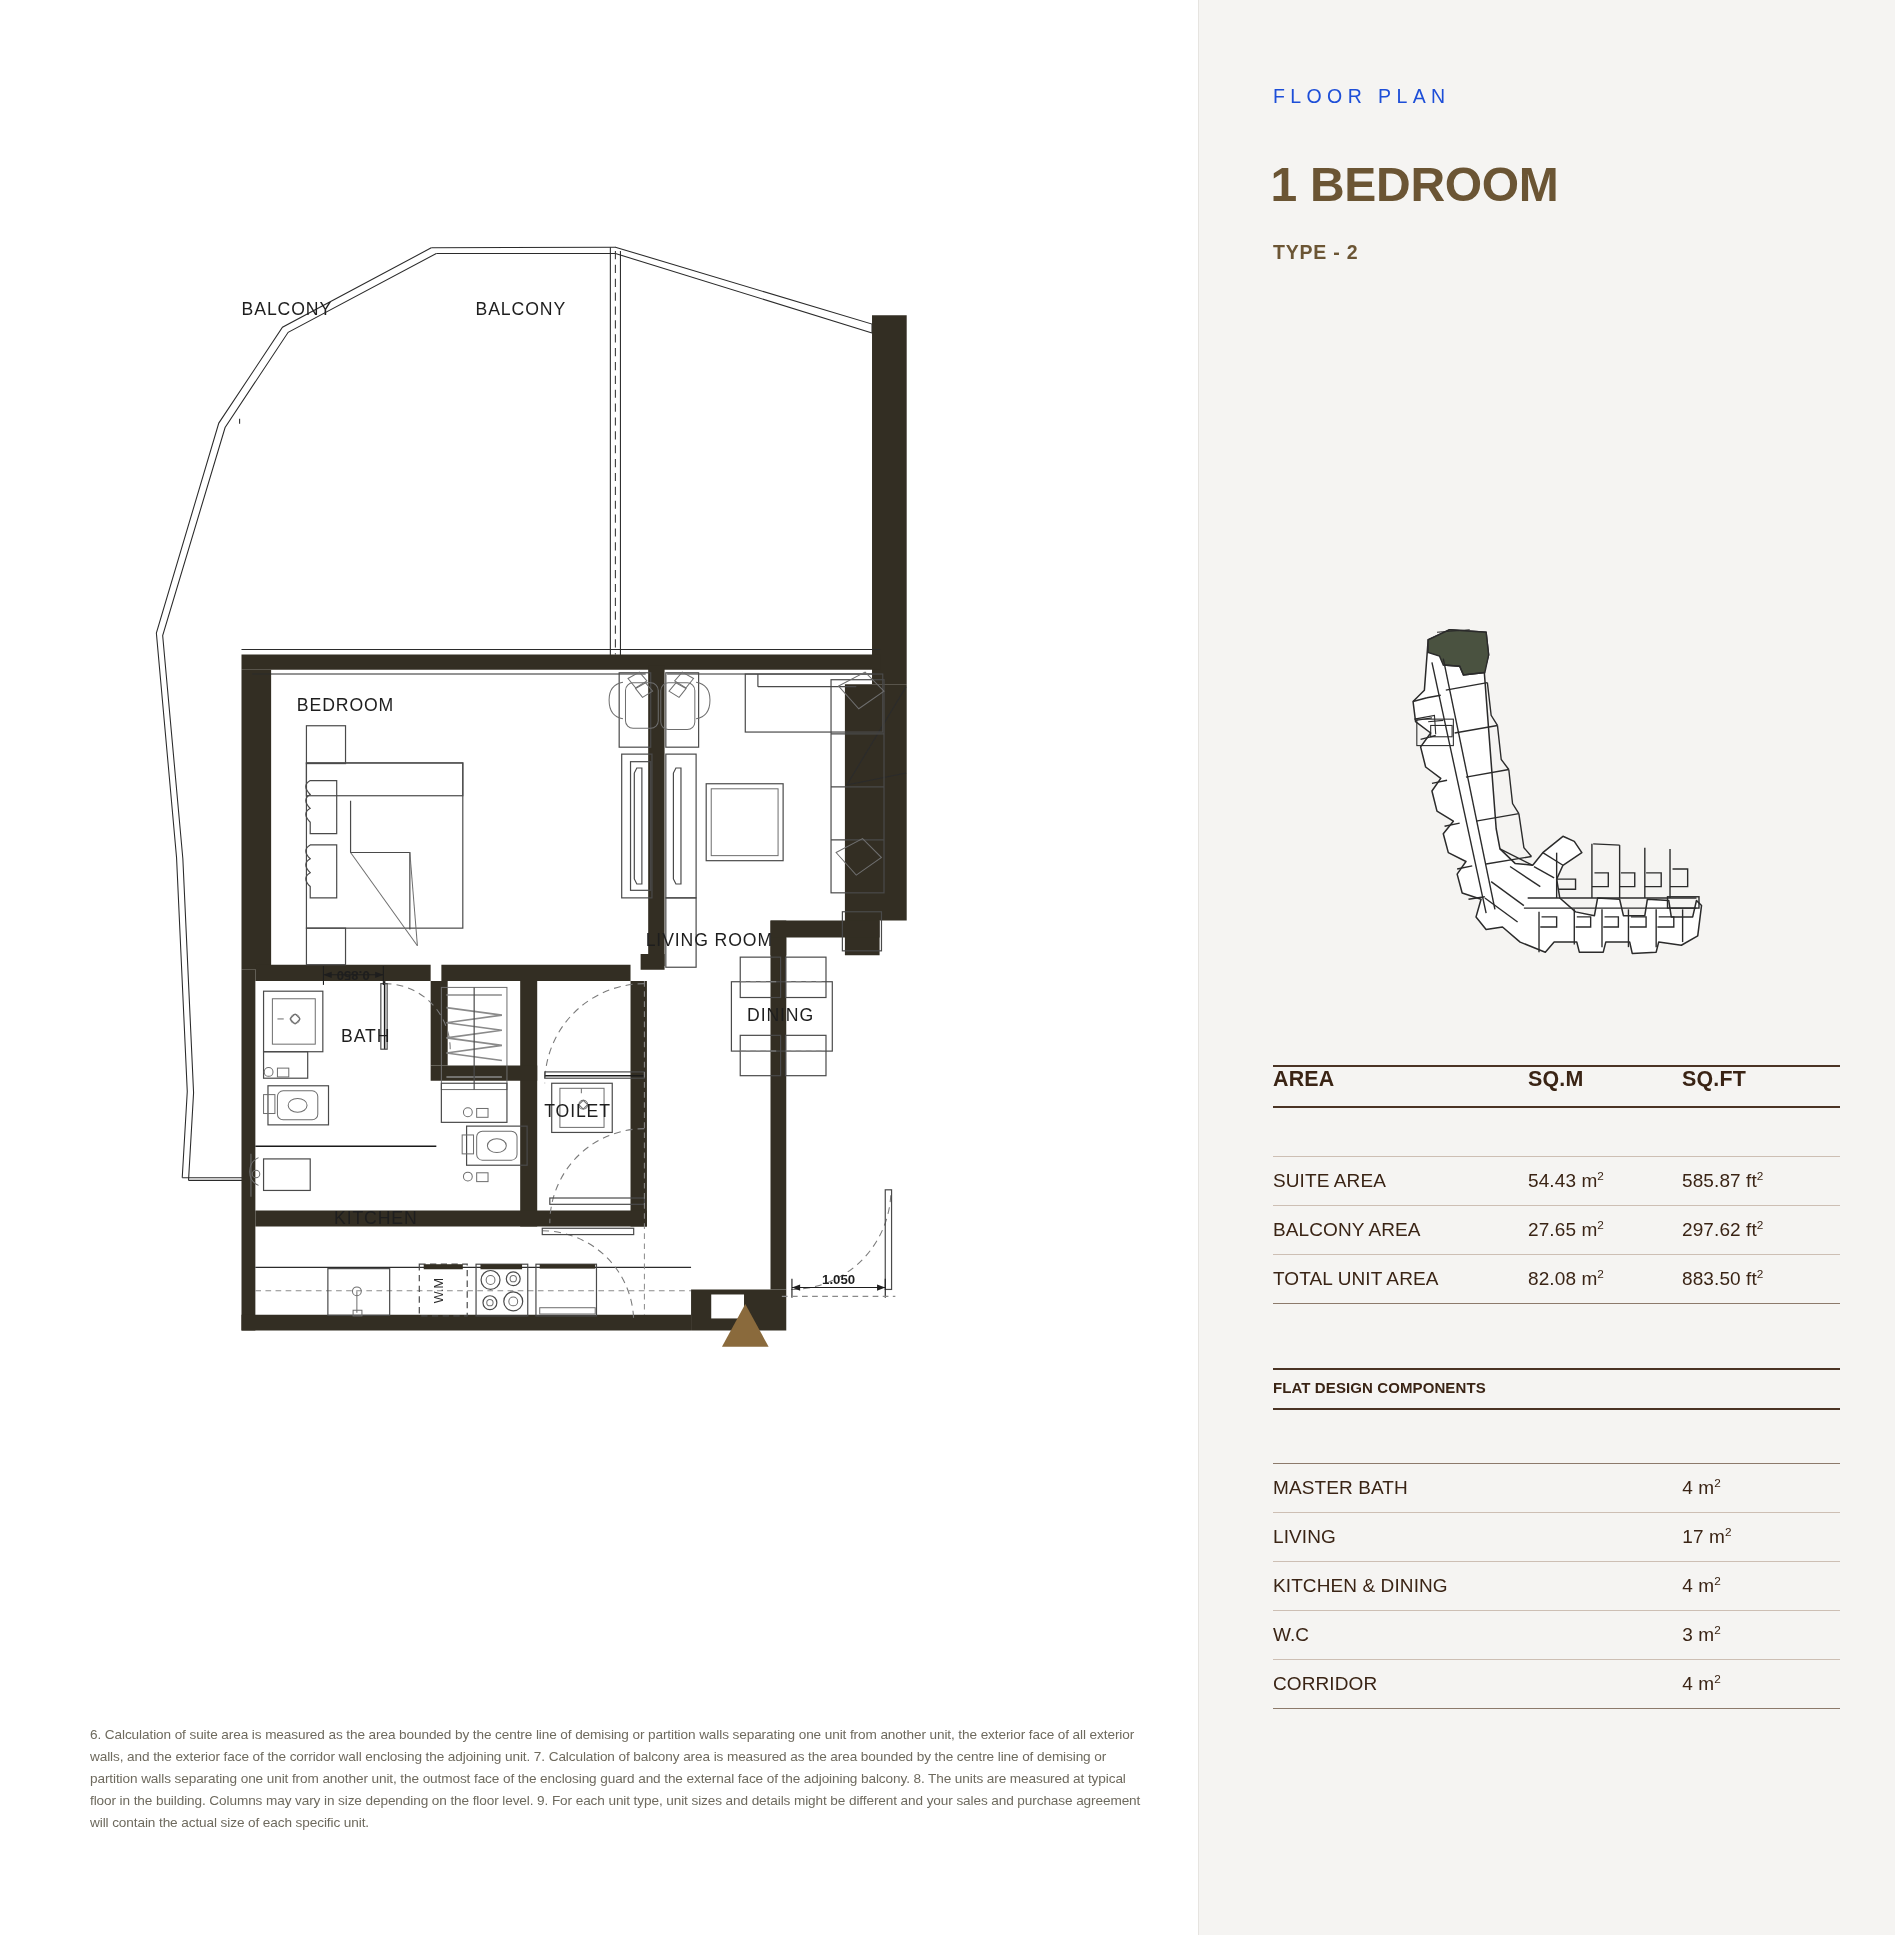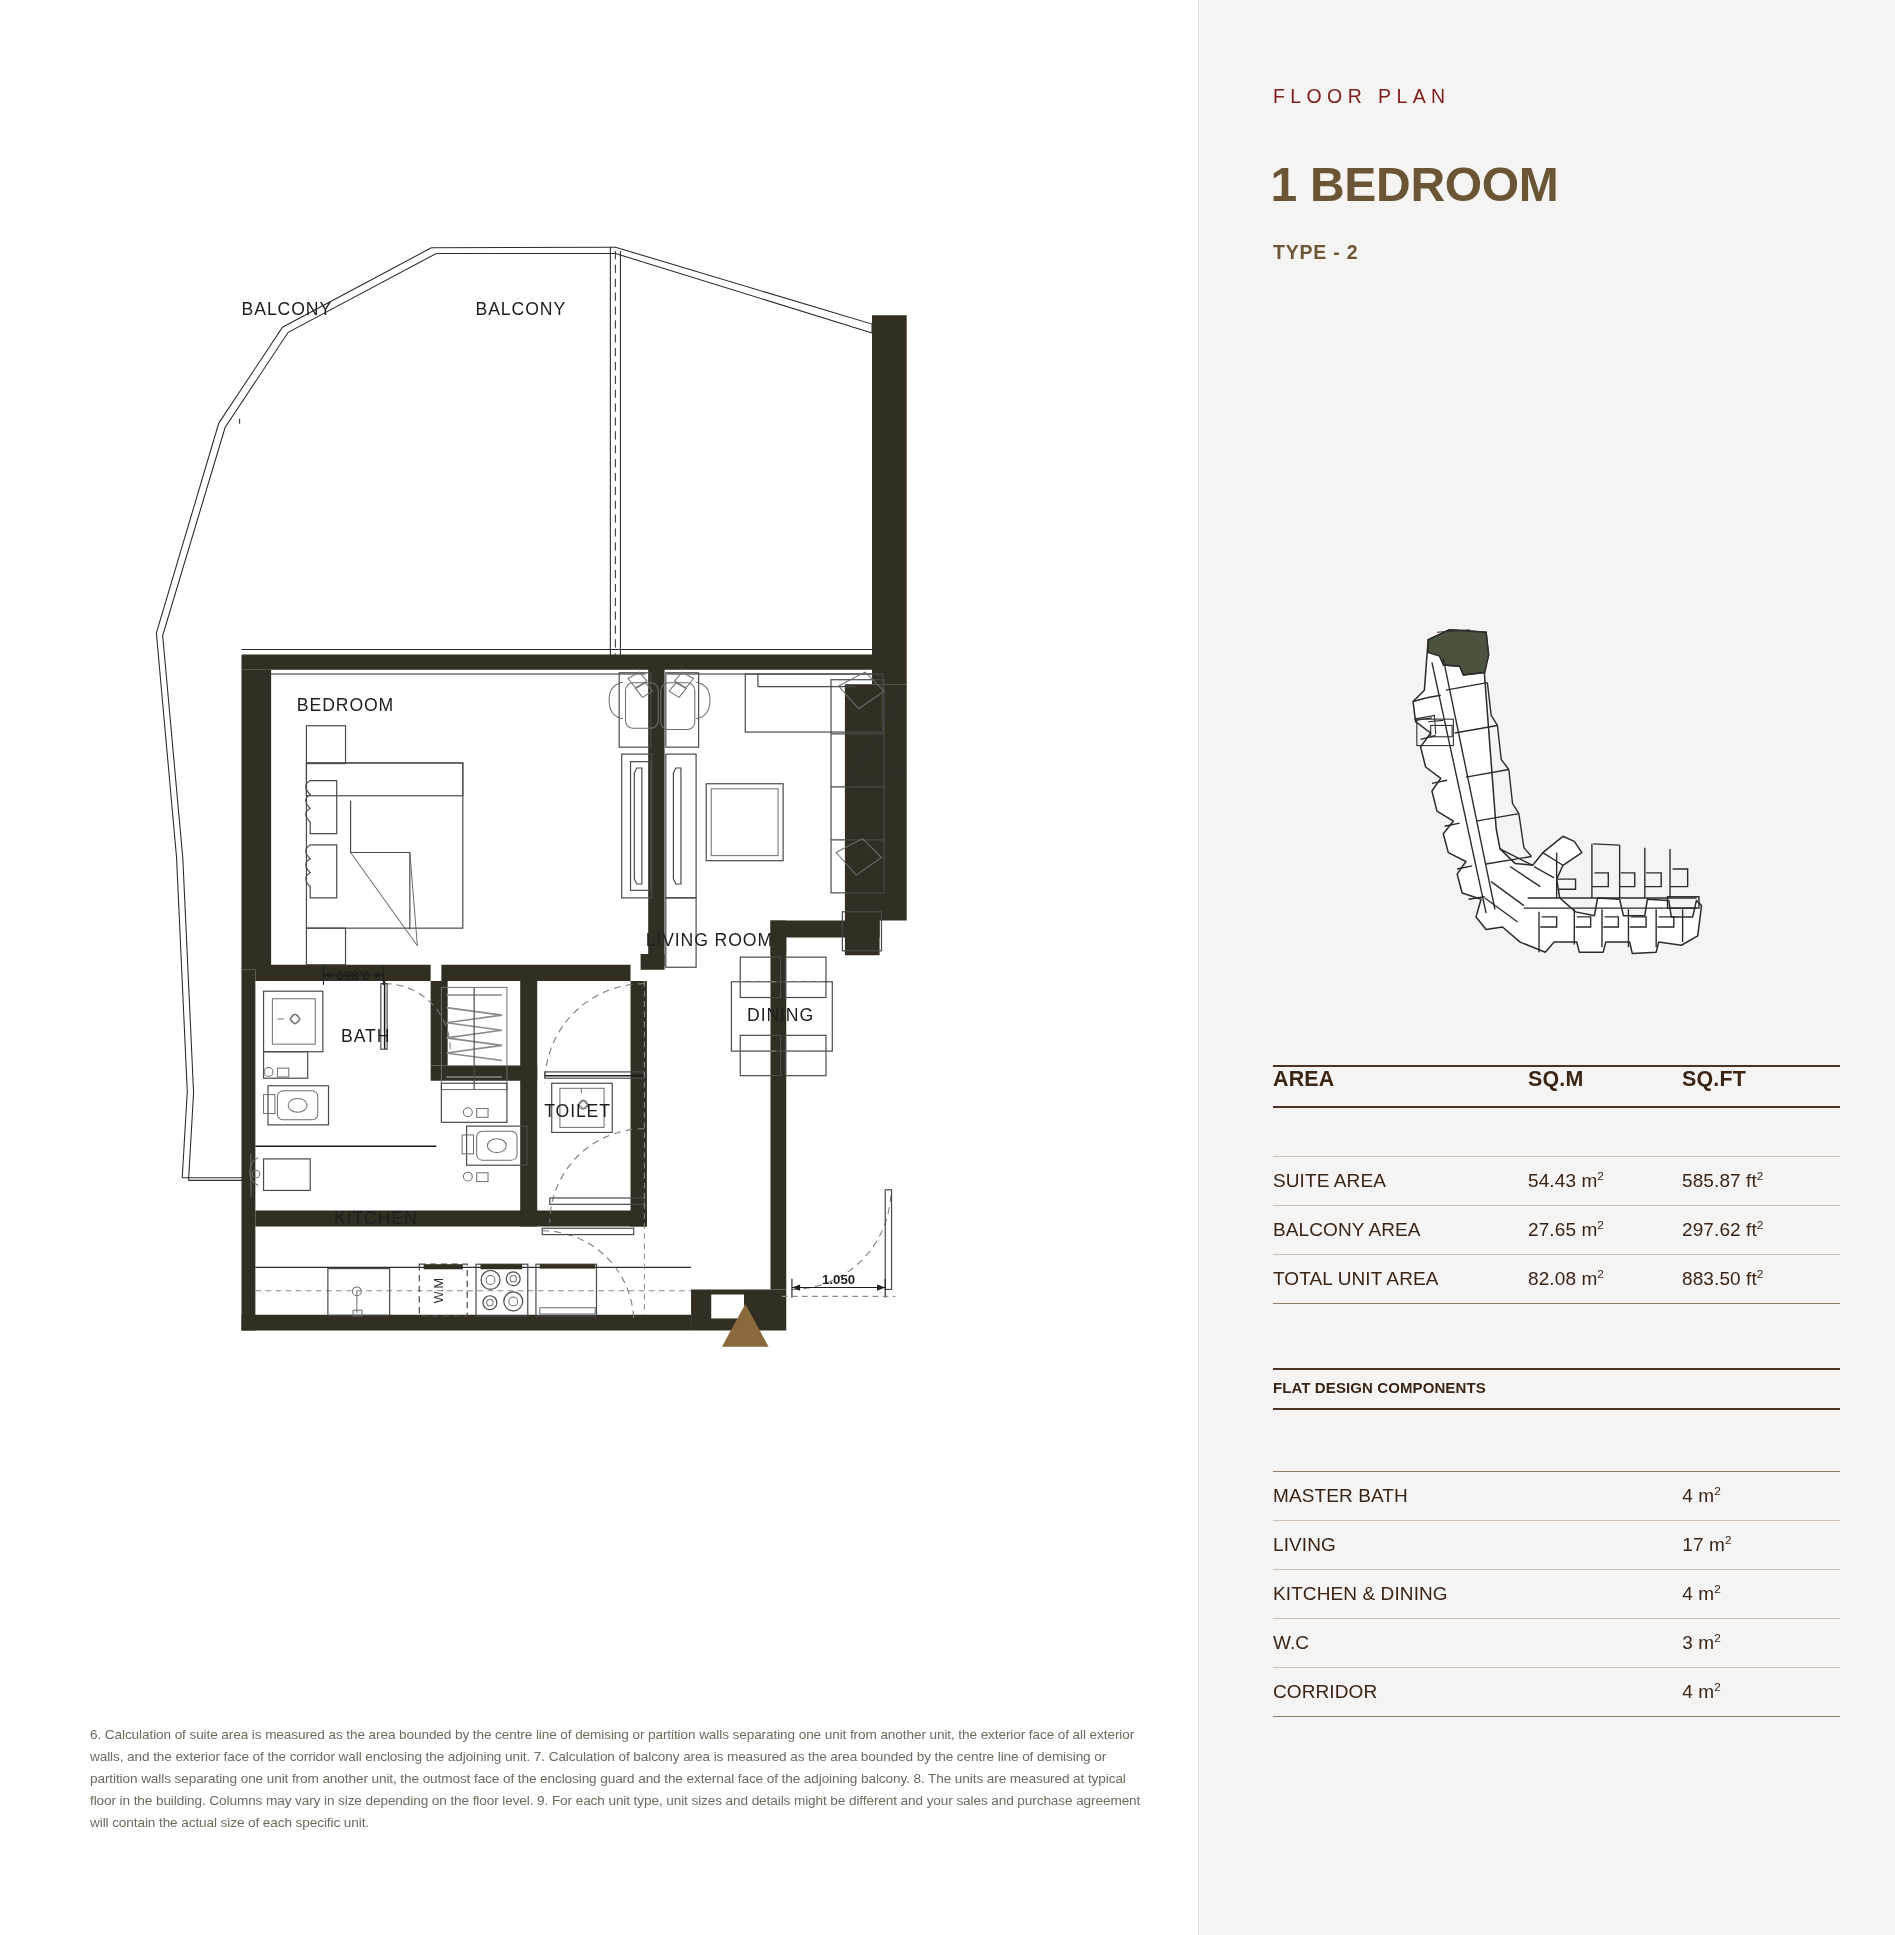--- a/index.html
+++ b/index.html
@@ -45,21 +45,21 @@
     position:relative;
     flex:0 0 698px;
     border-left:1.3px solid #e6e4e0;
   }
 
   .rp-inner { position:absolute; left:74px; top:0; width:567px; height:100%; }
 
   .eyebrow {
     position:absolute; left:0; top:85px;
     font-size:19.5px; letter-spacing:5.4px;
-    color:#7f1d1d; font-weight:400;
+    color:#1d4ed8; font-weight:400;
   }
   .big-title {
     position:absolute; left:-2.5px; top:161px;
     font-size:48px; font-weight:bold;
     color:#6b5534; letter-spacing:-0.3px;
     line-height:1;
   }
   .sub-title {
     position:absolute; left:0px; top:241px;
     font-size:19.5px; font-weight:bold;
@@ -112,21 +112,21 @@
 
   .comp-title {
     font-size:15px; font-weight:bold; color:#3a2415;
     text-align:left; letter-spacing:0.1px;
     padding:8.8px 0 12.6px 0;
     border-top:2.2px solid #4a3425;
     border-bottom:2.2px solid #4a3425;
   }
   .comp-col-a { width:410px; }
   .comp-col-b { width:158px; }
-  table.ct { width:100%; border-collapse:collapse; margin-top:12px; }
+  table.ct { width:100%; border-collapse:collapse; margin-top:4px; }
   table.ct td {
     color:#3a2415; font-size:19px; letter-spacing:0.1px;
     height:49px; vertical-align:middle;
     border-bottom:1.3px solid #cdbfb4;
     font-family:"Liberation Sans", sans-serif;
   }
   table.ct tr.first-data td { border-top:1.6px solid #8c7a6b; }
   table.ct tr:last-child td { border-bottom:1.6px solid #8c7a6b; }
   .comp-spacer { height:45px; }
 </style>

